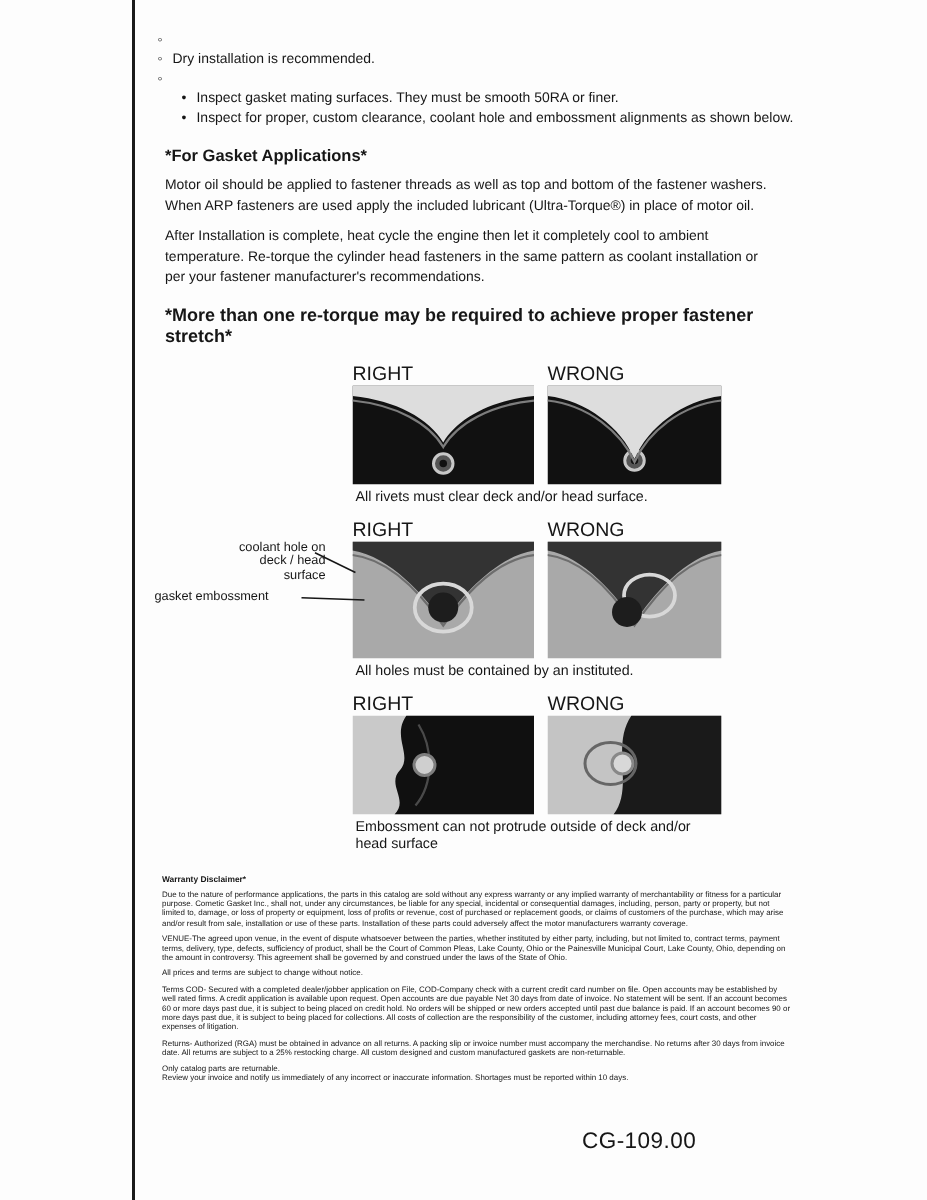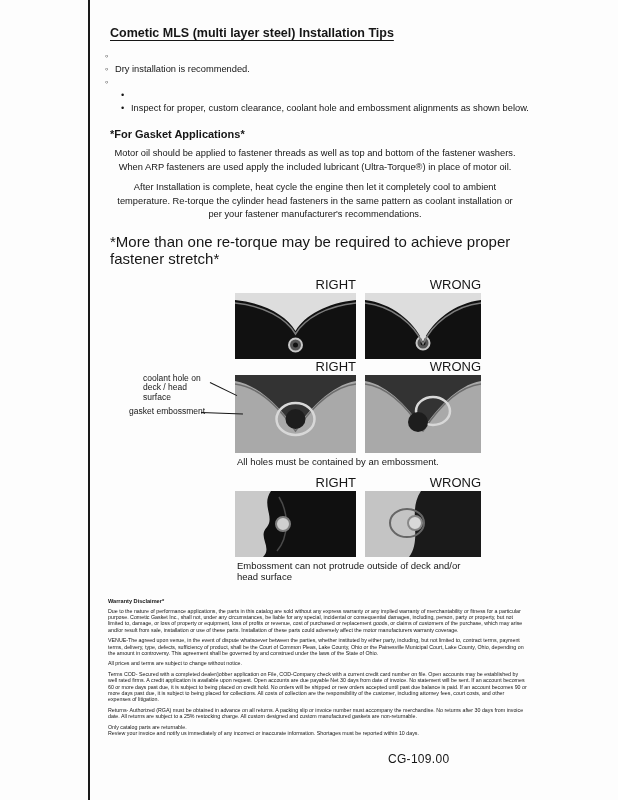--- a/index.html
+++ b/index.html
@@ -15,68 +15,68 @@
   .title {
     font-size:12.5px; font-weight:bold; margin:6px 0 10px 13px;
     text-decoration:underline; text-underline-offset:3px;
   }
 
   .bullet { font-size:9.3px; line-height:13px; margin-left:8px; display:flex; }
   .bullet .marker { width:10px; flex:none; }
   .bullet.sub { margin-left:24px; }
 
   .diesel-heading { font-size:11px; font-weight:bold; margin:13px 0 0 13px; }
-  .para { font-size:9.3px; line-height:13.5px; margin:7px 16px 0 13px; width:410px;text-align:center; }
-  .note { font-size:15px; margin:11px 0 0 13px; }
+  .para { font-size:9.3px; line-height:13.5px; margin:7px 16px 0 13px; width:410px; }
+  .note { font-size:12px; margin:11px 0 0 13px;font-weight:bold; }
 
   .diagram-section { margin-top:10px; }
   .diagram-row { position:relative; }
   .pair { display:flex; gap:9px; margin-left:138px; }
-  .dlabel { font-size:13px; text-align:right; margin-bottom:1px; }
+  .dlabel { font-size:13px; text-align:left; margin-bottom:1px; }
   .dimg { display:block; }
   .caption { font-size:9.5px; margin:3px 0 8px 140px; }
   .caption.wide { width:235px; }
 
   .ann { position:absolute; font-size:8.5px; line-height:9.5px; }
-  .ann1 { left:46px; top:15px; width:74px; }
-  .ann2 { left:32px; top:48px; width:88px; }
+  .ann1 { left:46px; top:15px; width:74px;text-align:right; }
+  .ann2 { left:6px; top:48px; width:88px; }
   .ann-line { position:absolute; height:1px; background:#161616; }
   .line1 { left:113px; top:23px; width:30px; transform:rotate(26deg); transform-origin:left center; }
   .line2 { left:104px; top:53px; width:42px; transform:rotate(2deg); transform-origin:left center; }
 
   .disclaimer { margin:16px 0 0 11px; width:420px; }
   .d-head { font-size:5.6px; font-weight:bold; margin-bottom:4px; }
   .dp { font-size:5.3px; line-height:6.4px; margin-bottom:4px; }
   .dp.no-gap { margin-bottom:0; }
 
-  .footer-code { position:absolute; left:388px; top:752px; font-size:12px; letter-spacing:0.3px; }
+  .footer-code { position:absolute; left:388px; top:752px; font-size:15px; letter-spacing:0.3px; }
 </style>
 </head>
 <body>
 
 <div class="page">
   <div class="edge-line"></div>
 
   <div class="content">
 
-    <h1 class="title">Cometic MLS (multi layer steel) Installation Tips</h1>
 
     <div>
       <div class="bullet">
         <span class="marker">◦</span>
       </div>
       <div class="bullet">
         <span class="marker">◦</span>
         <span>Dry installation is recommended.</span>
       </div>
       <div class="bullet">
         <span class="marker">◦</span>
       </div>
       <div class="bullet sub">
         <span class="marker">•</span>
+        <span>Inspect gasket mating surfaces.  They must be smooth 50RA or finer.</span>
       </div>
       <div class="bullet sub">
         <span class="marker">•</span>
         <span>Inspect for proper, custom clearance, coolant hole and embossment alignments as shown below.</span>
       </div>
     </div>
 
     <div class="diesel-heading">*For Gasket Applications*</div>
     <div class="para">Motor oil should be applied to fastener threads as well as top and bottom of the fastener washers. When ARP fasteners are used apply the included lubricant (Ultra-Torque®) in place of motor oil.</div>
     <div class="para">After Installation is complete, heat cycle the engine then let it completely cool to ambient temperature. Re-torque the cylinder head fasteners in the same pattern as coolant installation or per your fastener manufacturer's recommendations.</div>
@@ -100,20 +100,21 @@
             <div class="dlabel">WRONG</div>
             <svg class="dimg" width="116" height="66" viewBox="0 0 116 66">
               <rect width="116" height="66" fill="#111"></rect>
               <circle cx="58" cy="50" r="6.5" fill="#555" stroke="#c8c8c8" stroke-width="2"></circle>
               <circle cx="58" cy="50" r="2.5" fill="#111"></circle>
               <path d="M0,0 H116 V7 C90,10 67,28 58,49 C49,28 26,10 0,7 Z" fill="#ddd"></path>
               <path d="M0,10 C27,13 49,31 58,51 C67,31 89,13 116,10" stroke="#7d7d7d" fill="none" stroke-width="1.5"></path>
             </svg>
           </div>
         </div>
+        <div class="caption">All rivets must clear deck and/or head surface.</div>
       </div>
 
       <div class="diagram-row">
         <div class="ann ann1">coolant hole on deck / head surface</div>
         <div class="ann-line line1"></div>
         <div class="ann ann2">gasket embossment</div>
         <div class="ann-line line2"></div>
         <div class="pair">
           <div>
             <div class="dlabel">RIGHT</div>
@@ -129,21 +130,21 @@
             <div class="dlabel">WRONG</div>
             <svg class="dimg" width="116" height="78" viewBox="0 0 116 78">
               <rect width="116" height="78" fill="#a9a9a9"></rect>
               <path d="M0,0 H116 V6 C92,10 70,36 58,54 C46,36 24,10 0,6 Z" fill="#333"></path>
               <path d="M0,9 C25,12 46,38 58,56 C70,38 91,12 116,9" stroke="#6d6d6d" fill="none" stroke-width="1.5"></path>
               <ellipse cx="68" cy="36" rx="17" ry="14" fill="none" stroke="#d8d8d8" stroke-width="2.5"></ellipse>
               <circle cx="53" cy="47" r="10" fill="#1d1d1d"></circle>
             </svg>
           </div>
         </div>
-        <div class="caption">All holes must be contained by an embossment.</div>
+        <div class="caption">All holes must be contained by an instituted.</div>
       </div>
 
       <div class="diagram-row">
         <div class="pair">
           <div>
             <div class="dlabel">RIGHT</div>
             <svg class="dimg" width="121" height="66" viewBox="0 0 121 66">
               <rect width="121" height="66" fill="#c9c9c9"></rect>
               <path d="M36,0 H121 V66 H28 C38,56 22,46 32,36 C40,26 26,14 36,0 Z" fill="#101010"></path>
               <path d="M44,6 C54,22 54,46 42,60" stroke="#4a4a4a" fill="none" stroke-width="1.5"></path>

